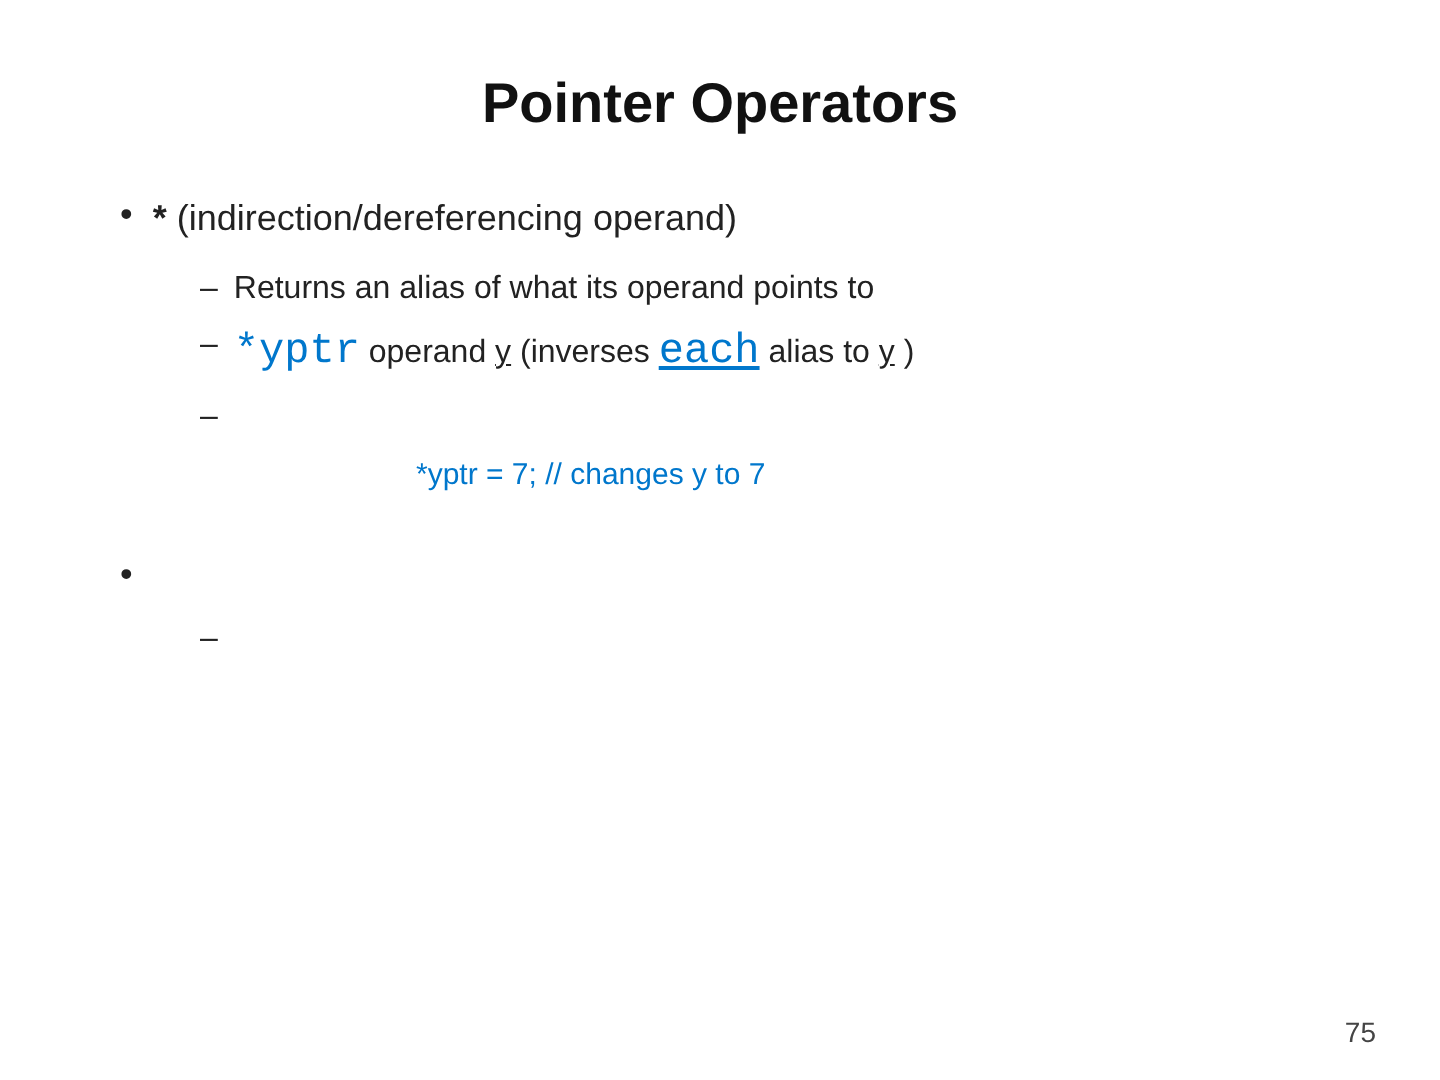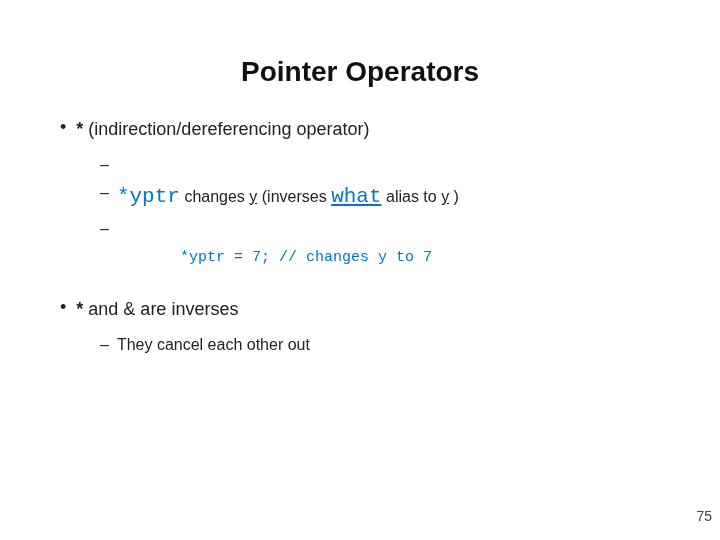--- a/index.html
+++ b/index.html
@@ -14,21 +14,21 @@
       background: #ffffff;
       font-family: 'Segoe UI', Arial, sans-serif;
       color: #222222;
       position: relative;
       overflow: hidden;
     }
 
     .slide {
       width: 720px;
       height: 540px;
-      padding: 56px 60px 30px 60px;
+      padding: 36px 60px 30px 60px;
       display: flex;
       flex-direction: column;
     }
 
     .title {
       font-size: 28px;
       font-weight: 700;
       text-align: center;
       margin-bottom: 28px;
       color: #111111;
@@ -84,93 +84,90 @@
       font-family: 'Courier New', Courier, monospace;
       font-size: 21px;
       color: #0077cc;
     }
 
     .underline-text {
       text-decoration: underline;
     }
 
     .code-block {
-      font-family: Liberation Mono, monospace;
+      font-family: Liberation Sans, sans-serif;
       font-size: 15px;
       color: #0077cc;
-      margin-left: 80px;
+      margin-left: 108px;
       margin-top: 4px;
       margin-bottom: 8px;
     }
 
     .page-number {
       position: absolute;
       bottom: 16px;
-      right: 8px;
+      right: 32px;
       font-size: 14px;
       color: #444444;
     }
 
     .section-gap {
       margin-top: 18px;
     }
   </style>
 </head>
 <body>
 
 <div class="slide">
   <div class="title">Pointer Operators</div>
 
   <div class="content">
 
     <div class="bullet-item">
       <span class="bullet-dot">•</span>
       <span class="bullet-text">
-        <strong>*</strong><span> (indirection/dereferencing operator)</span>
+        <strong>*</strong><span> (indirection/dereferencing operand)</span>
       </span>
     </div>
 
     <div class="sub-items">
 
       <div class="sub-item">
         <span class="dash">–</span>
+        <span>Returns an alias of what its operand points to</span>
       </div>
 
       <div class="sub-item">
         <span class="dash">–</span>
         <span>
           <span class="code-inline">*yptr</span>
-          <span> changes </span>
+          <span> operand </span>
           <span class="underline-text">y</span>
           <span> (inverses </span>
-          <span class="code-inline underline-text">what</span>
+          <span class="code-inline underline-text">each</span>
           <span> alias to </span>
           <span class="underline-text">y</span>
           <span>)</span>
         </span>
       </div>
 
       <div class="sub-item">
         <span class="dash">–</span>
       </div>
 
       <div class="code-block">*yptr = 7;  // changes y to 7</div>
 
     </div>
 
     <div class="bullet-item section-gap">
       <span class="bullet-dot">•</span>
-      <span class="bullet-text">
-        <strong>*</strong><span> and &amp; are inverses</span>
-      </span>
     </div>
 
     <div class="sub-items">
       <div class="sub-item">
         <span class="dash">–</span>
-        <span>They cancel each other out</span>
       </div>
     </div>
 
   </div>
 </div>
 
 <div class="page-number">75</div>
 
 </body></html>

